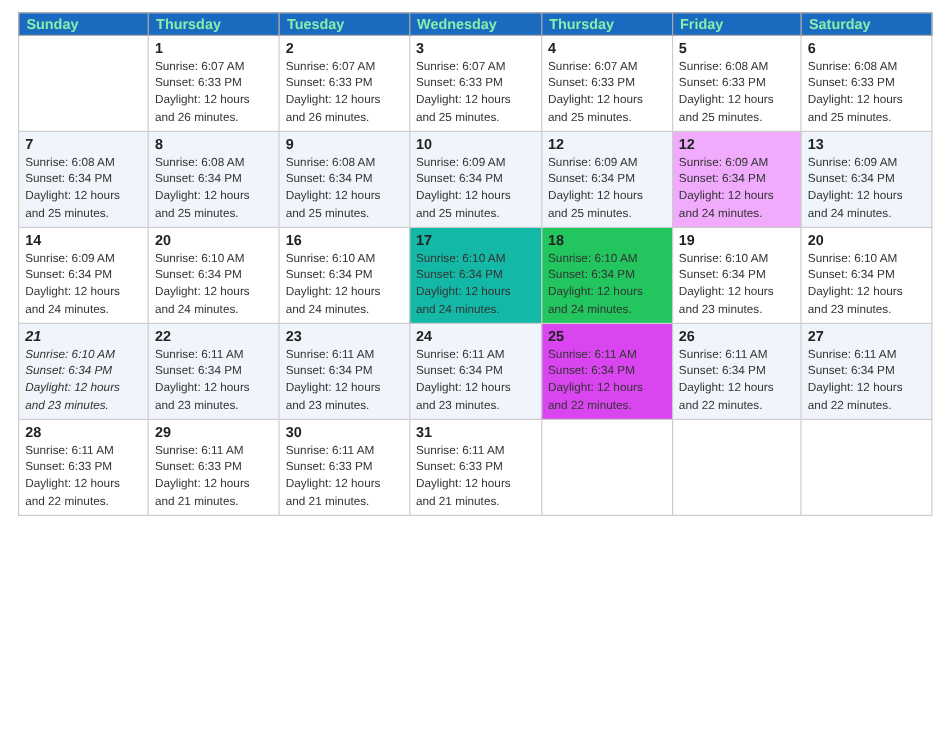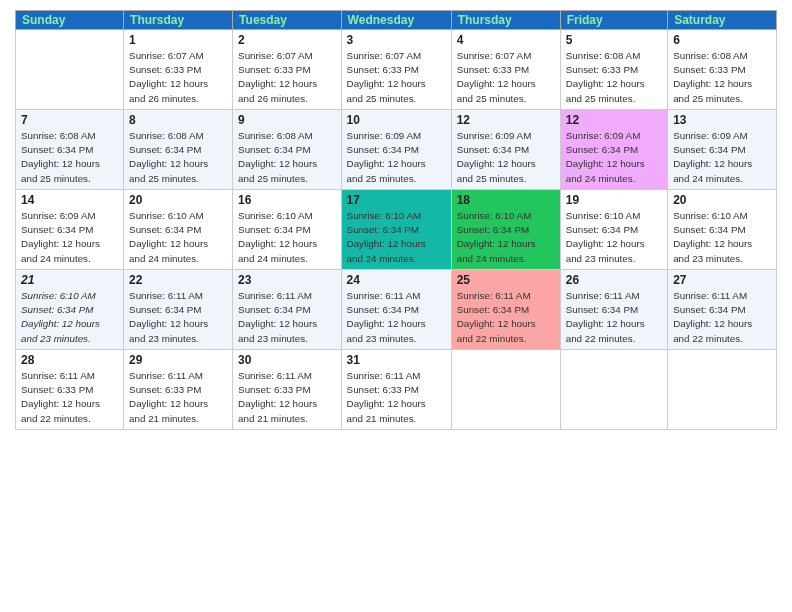--- a/index.html
+++ b/index.html
@@ -283,21 +283,21 @@
 Daylight: 12 hours
 and 23 minutes.</div>
           </td>
           <td style="background-color: rgb(240, 245, 251);">
             <span class="day-num">24</span>
             <div class="day-info" style="white-space: pre-line;">Sunrise: 6:11 AM
 Sunset: 6:34 PM
 Daylight: 12 hours
 and 23 minutes.</div>
           </td>
-          <td style="background-color: #fca5a5;">
+          <td style="background-color: #d946ef;">
             <span class="day-num">25</span>
             <div class="day-info" style="white-space: pre-line;">Sunrise: 6:11 AM
 Sunset: 6:34 PM
 Daylight: 12 hours
 and 22 minutes.</div>
           </td>
           <td style="background-color: rgb(240, 245, 251);">
             <span class="day-num">26</span>
             <div class="day-info" style="white-space: pre-line;">Sunrise: 6:11 AM
 Sunset: 6:34 PM

